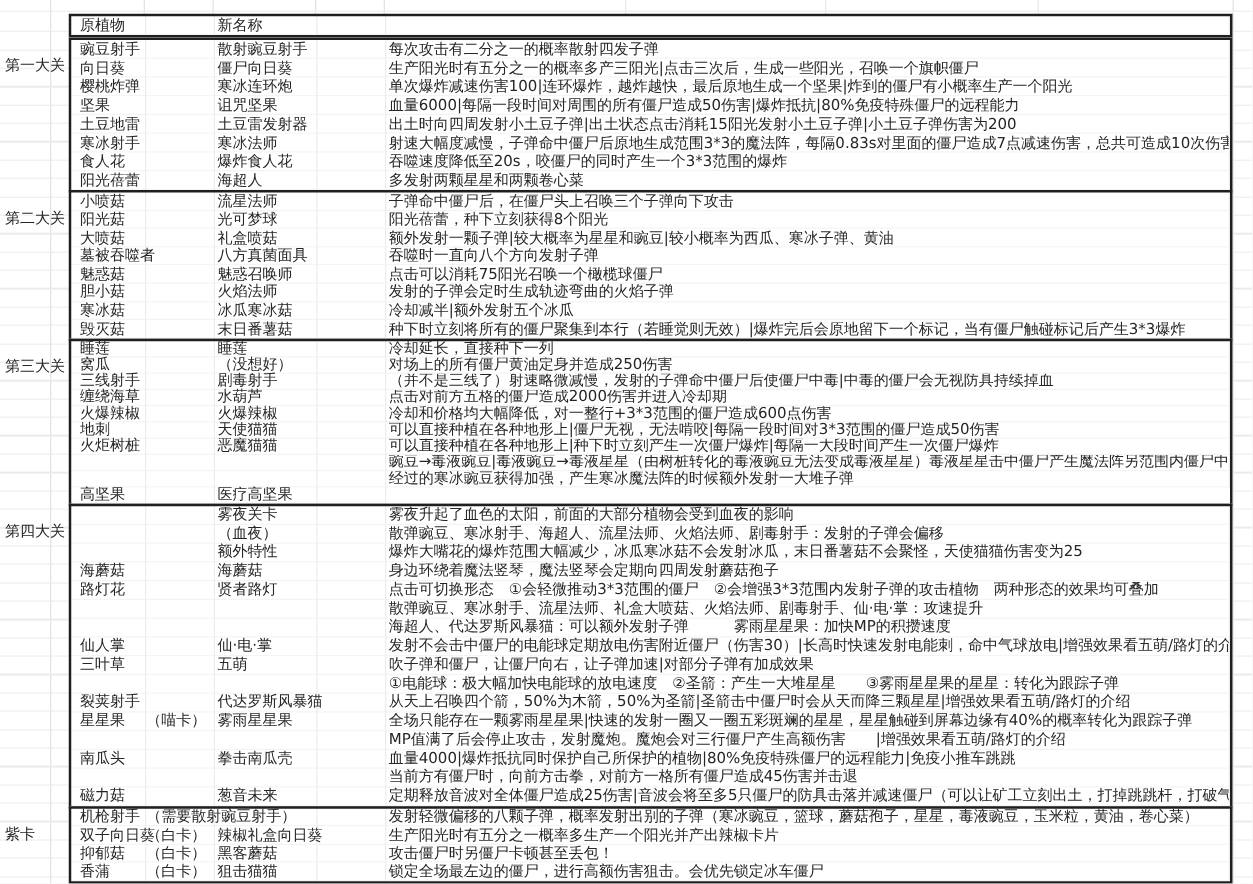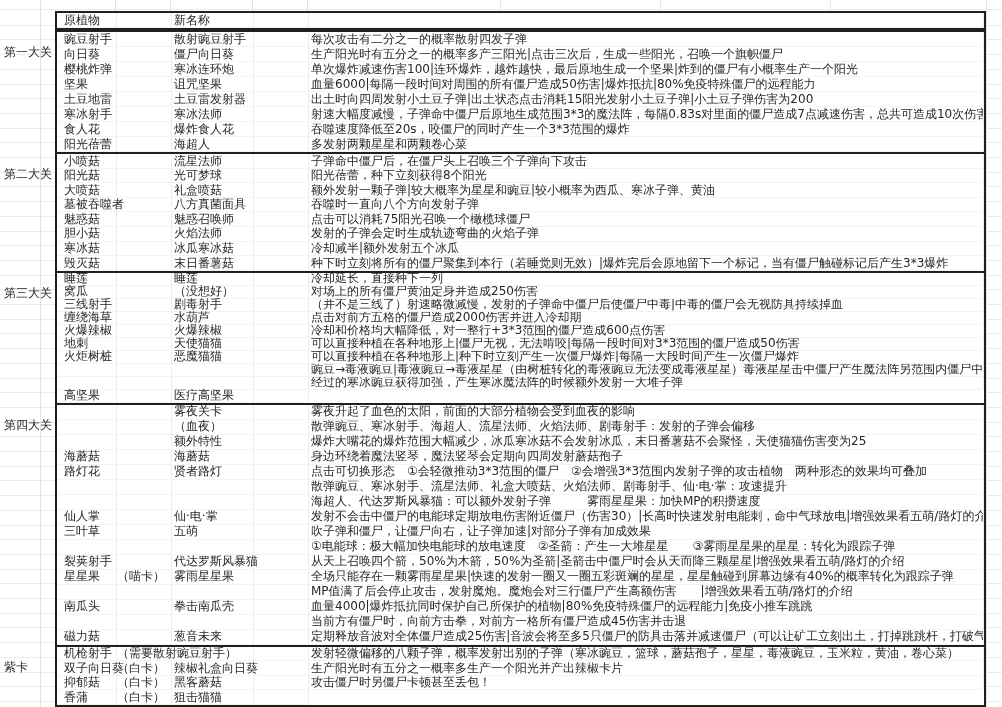--- a/index.html
+++ b/index.html
@@ -417,17 +417,18 @@
     <div class="c-note">（白卡）</div>
     <div class="c-name">黑客蘑菇</div>
     <div class="c-gap"></div>
     <div class="c-desc">攻击僵尸时另僵尸卡顿甚至丢包！</div>
   </div>
           <div class="row">
     <div class="c-plant">香蒲</div>
     <div class="c-note">（白卡）</div>
     <div class="c-name">狙击猫猫</div>
     <div class="c-gap"></div>
+    <div class="c-desc">锁定全场最左边的僵尸，进行高额伤害狙击。会优先锁定冰车僵尸</div>
   </div>
         </div>
       </div>
   </div>
 </div>
 
 </body></html>

